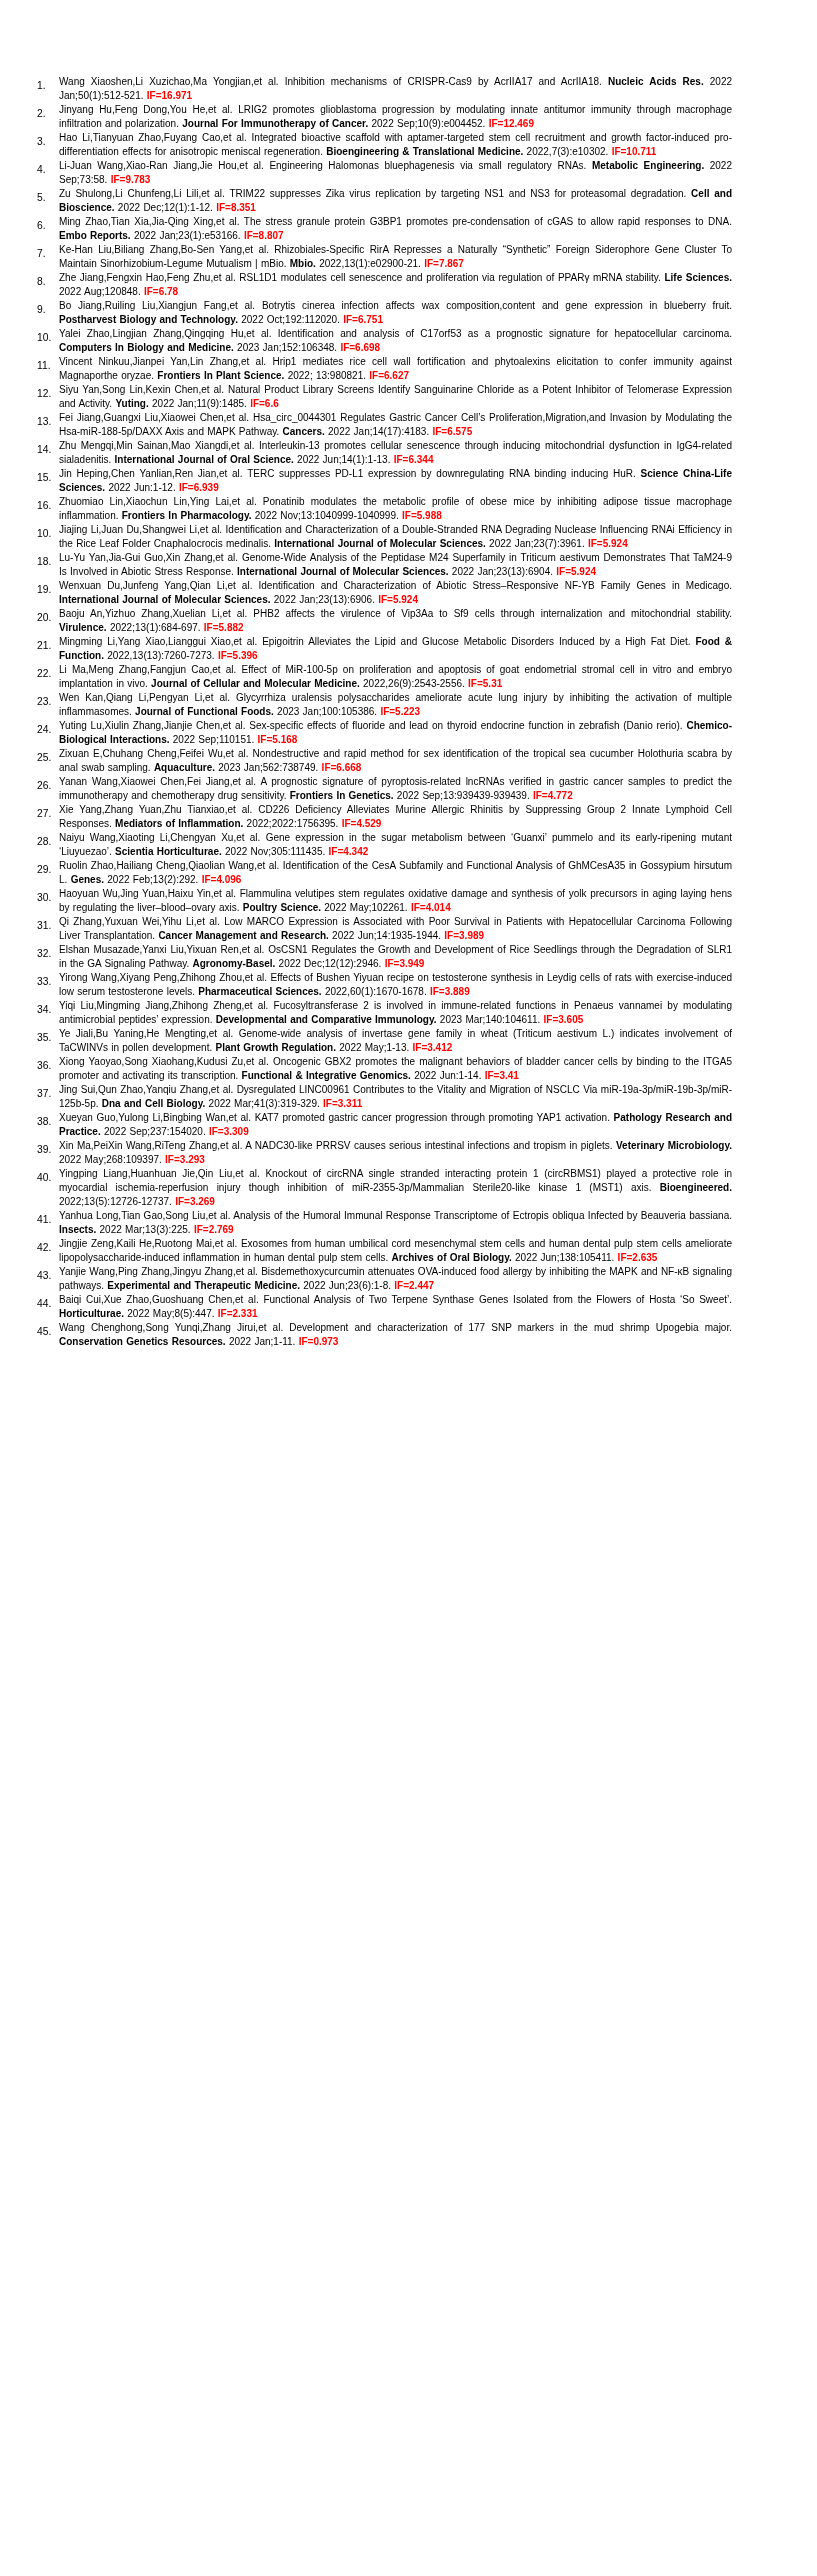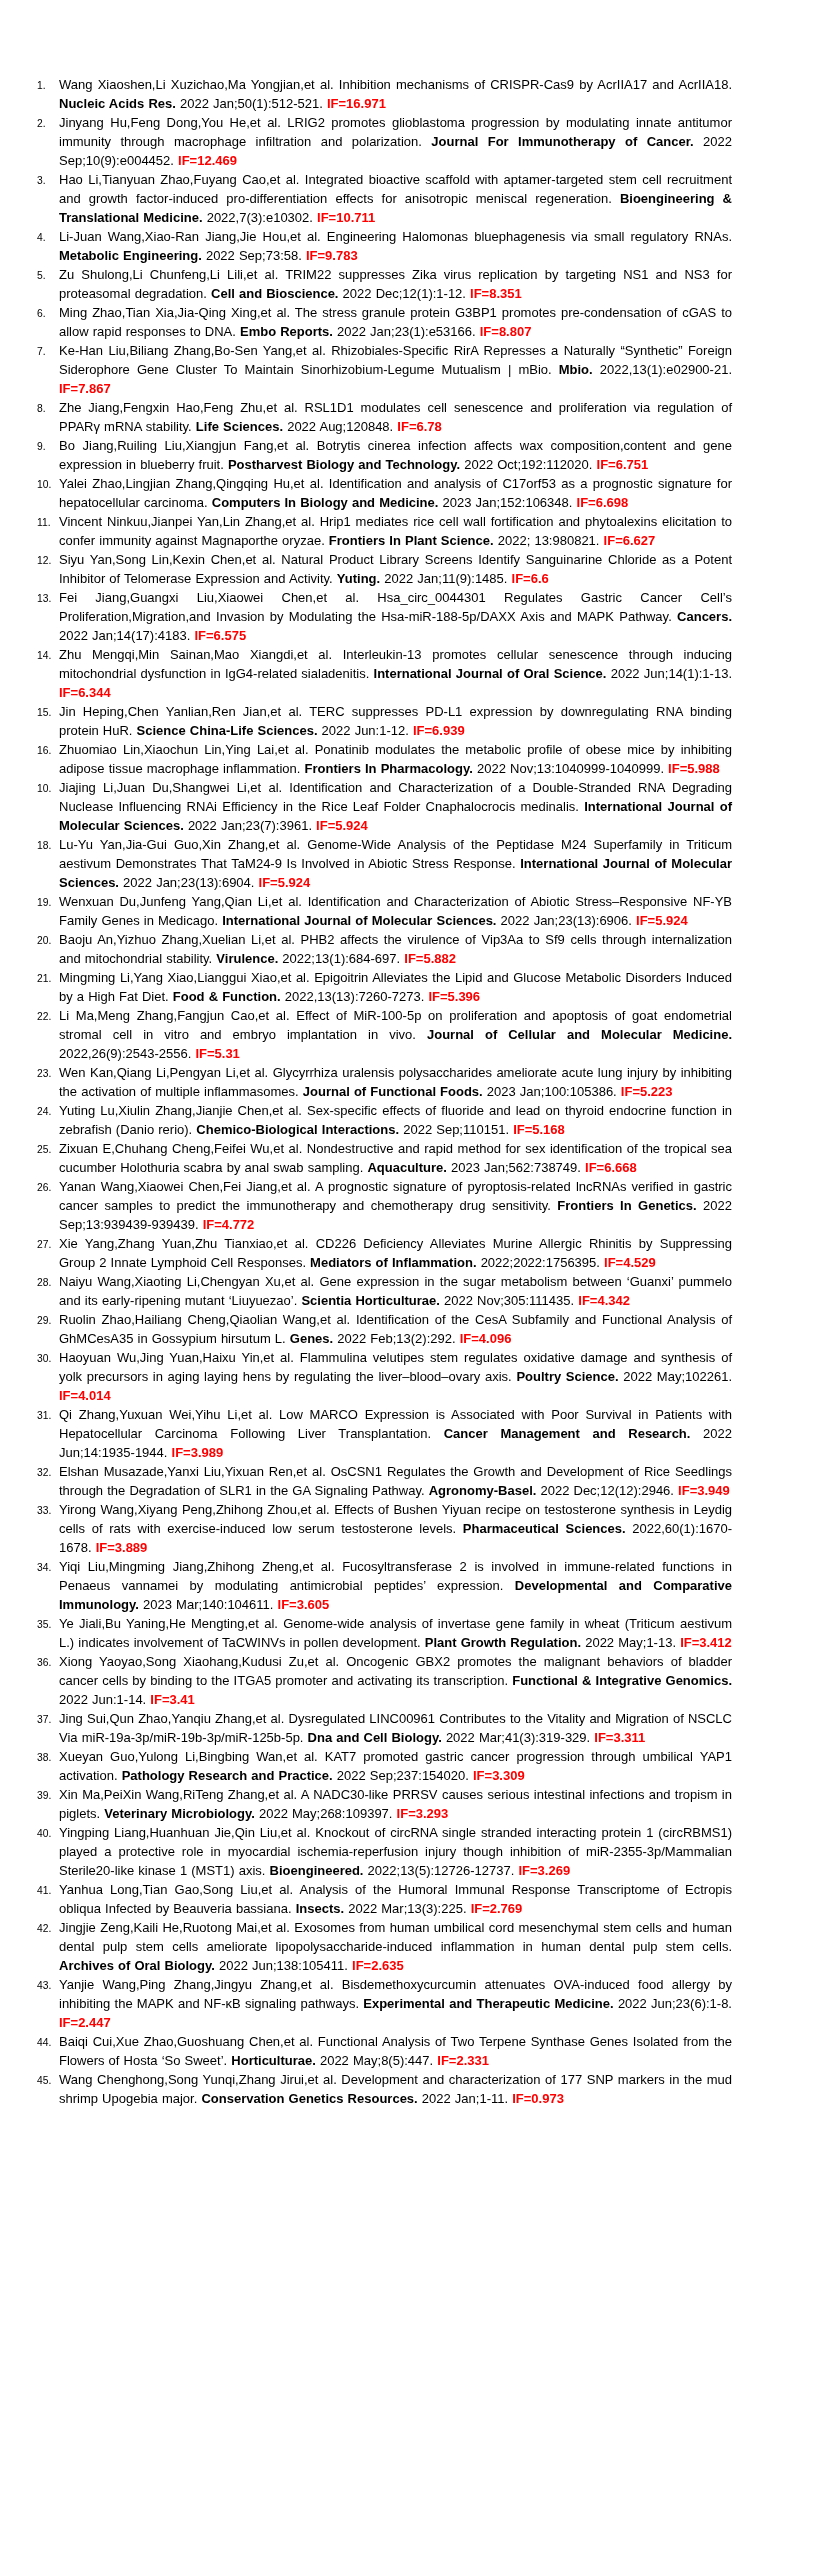--- a/index.html
+++ b/index.html
@@ -25,22 +25,22 @@
   }
   .ref-num {
     flex: 0 0 22px;
     width: 22px;
     font-size: 10.3px;
     line-height: 21.6px;
     color: #000000;
   }
   .ref-body {
     flex: 1 1 auto;
-    font-size: 13px;
-    line-height: 19px;
+    font-size: 10px;
+    line-height: 14px;
     text-align: justify;
     color: #000000;
     word-spacing: 0.5px;
   }
   .run-normal { font-weight: normal; }
   .run-bold   { font-weight: bold; }
   .run-if     { font-weight: bold; color: #ff0000; }
 </style>
 </head>
 <body>
@@ -98,21 +98,21 @@
       <div class="ref-item">
         <span class="ref-num">13.</span>
         <div class="ref-body"><span class="run-normal">Fei Jiang,Guangxi Liu,Xiaowei Chen,et al. Hsa_circ_0044301 Regulates Gastric Cancer Cell’s Proliferation,Migration,and Invasion by Modulating the Hsa-miR-188-5p/DAXX Axis and MAPK Pathway. </span><span class="run-bold">Cancers.</span><span class="run-normal"> 2022 Jan;14(17):4183. </span><span class="run-if">IF=6.575</span></div>
       </div>
       <div class="ref-item">
         <span class="ref-num">14.</span>
         <div class="ref-body"><span class="run-normal">Zhu Mengqi,Min Sainan,Mao Xiangdi,et al. Interleukin-13 promotes cellular senescence through inducing mitochondrial dysfunction in IgG4-related sialadenitis. </span><span class="run-bold">International Journal of Oral Science.</span><span class="run-normal"> 2022 Jun;14(1):1-13. </span><span class="run-if">IF=6.344</span></div>
       </div>
       <div class="ref-item">
         <span class="ref-num">15.</span>
-        <div class="ref-body"><span class="run-normal">Jin Heping,Chen Yanlian,Ren Jian,et al. TERC suppresses PD-L1 expression by downregulating RNA binding protein HuR. </span><span class="run-bold">Science China-Life Sciences.</span><span class="run-normal"> 2022 Jun:1-12. </span><span class="run-if">IF=6.939</span></div>
+        <div class="ref-body"><span class="run-normal">Jin Heping,Chen Yanlian,Ren Jian,et al. TERC suppresses PD-L1 expression by downregulating RNA binding inducing HuR. </span><span class="run-bold">Science China-Life Sciences.</span><span class="run-normal"> 2022 Jun:1-12. </span><span class="run-if">IF=6.939</span></div>
       </div>
       <div class="ref-item">
         <span class="ref-num">16.</span>
         <div class="ref-body"><span class="run-normal">Zhuomiao Lin,Xiaochun Lin,Ying Lai,et al. Ponatinib modulates the metabolic profile of obese mice by inhibiting adipose tissue macrophage inflammation. </span><span class="run-bold">Frontiers In Pharmacology.</span><span class="run-normal"> 2022 Nov;13:1040999-1040999. </span><span class="run-if">IF=5.988</span></div>
       </div>
       <div class="ref-item">
         <span class="ref-num">10.</span>
         <div class="ref-body"><span class="run-normal">Jiajing Li,Juan Du,Shangwei Li,et al. Identification and Characterization of a Double-Stranded RNA Degrading Nuclease Influencing RNAi Efficiency in the Rice Leaf Folder Cnaphalocrocis medinalis. </span><span class="run-bold">International Journal of Molecular Sciences.</span><span class="run-normal"> 2022 Jan;23(7):3961. </span><span class="run-if">IF=5.924</span></div>
       </div>
       <div class="ref-item">
@@ -190,21 +190,21 @@
       <div class="ref-item">
         <span class="ref-num">36.</span>
         <div class="ref-body"><span class="run-normal">Xiong Yaoyao,Song Xiaohang,Kudusi Zu,et al. Oncogenic GBX2 promotes the malignant behaviors of bladder cancer cells by binding to the ITGA5 promoter and activating its transcription. </span><span class="run-bold">Functional &amp; Integrative Genomics.</span><span class="run-normal"> 2022 Jun:1-14. </span><span class="run-if">IF=3.41</span></div>
       </div>
       <div class="ref-item">
         <span class="ref-num">37.</span>
         <div class="ref-body"><span class="run-normal">Jing Sui,Qun Zhao,Yanqiu Zhang,et al. Dysregulated LINC00961 Contributes to the Vitality and Migration of NSCLC Via miR-19a-3p/miR-19b-3p/miR-125b-5p. </span><span class="run-bold">Dna and Cell Biology.</span><span class="run-normal"> 2022 Mar;41(3):319-329. </span><span class="run-if">IF=3.311</span></div>
       </div>
       <div class="ref-item">
         <span class="ref-num">38.</span>
-        <div class="ref-body"><span class="run-normal">Xueyan Guo,Yulong Li,Bingbing Wan,et al. KAT7 promoted gastric cancer progression through umbilical YAP1 activation. </span><span class="run-bold">Pathology Research and Practice.</span><span class="run-normal"> 2022 Sep;237:154020. </span><span class="run-if">IF=3.309</span></div>
+        <div class="ref-body"><span class="run-normal">Xueyan Guo,Yulong Li,Bingbing Wan,et al. KAT7 promoted gastric cancer progression through promoting YAP1 activation. </span><span class="run-bold">Pathology Research and Practice.</span><span class="run-normal"> 2022 Sep;237:154020. </span><span class="run-if">IF=3.309</span></div>
       </div>
       <div class="ref-item">
         <span class="ref-num">39.</span>
         <div class="ref-body"><span class="run-normal">Xin Ma,PeiXin Wang,RiTeng Zhang,et al. A NADC30-like PRRSV causes serious intestinal infections and tropism in piglets. </span><span class="run-bold">Veterinary Microbiology.</span><span class="run-normal"> 2022 May;268:109397. </span><span class="run-if">IF=3.293</span></div>
       </div>
       <div class="ref-item">
         <span class="ref-num">40.</span>
         <div class="ref-body"><span class="run-normal">Yingping Liang,Huanhuan Jie,Qin Liu,et al. Knockout of circRNA single stranded interacting protein 1 (circRBMS1) played a protective role in myocardial ischemia-reperfusion injury though inhibition of miR-2355-3p/Mammalian Sterile20-like kinase 1 (MST1) axis. </span><span class="run-bold">Bioengineered.</span><span class="run-normal"> 2022;13(5):12726-12737. </span><span class="run-if">IF=3.269</span></div>
       </div>
       <div class="ref-item">

